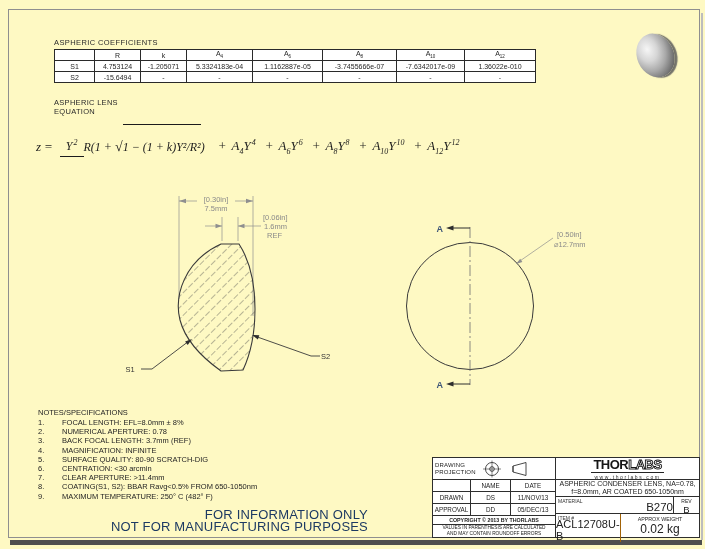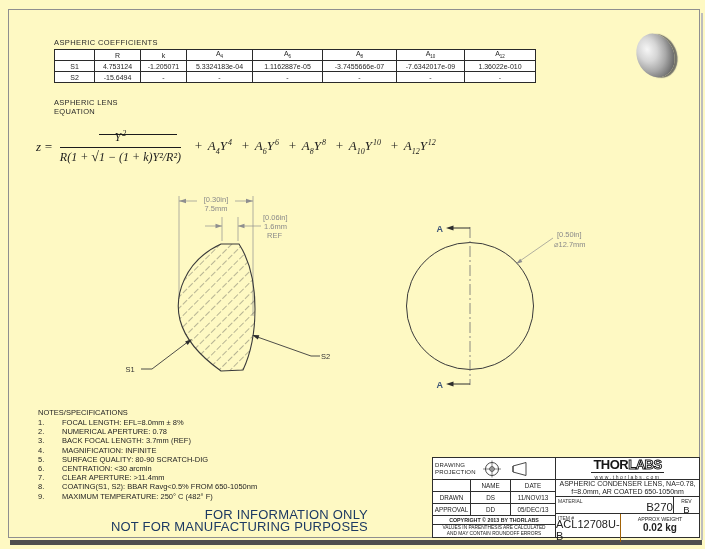--- a/index.html
+++ b/index.html
@@ -16,21 +16,21 @@
   .coeff td { border:1px solid #2a2a2a; text-align:center; height:11px; padding:0 1px; line-height:1; white-space:nowrap; overflow:hidden; }
   .coeff sub { font-size:4.5px; }
 
   
   .eq-label { position:absolute; left:54px; top:99px; font-size:7.5px; line-height:8.5px; letter-spacing:.3px; color:#2a2a2a; }
   .equation { position:absolute; left:36px; top:120px; height:54px; display:flex; align-items:center;
               font-family:"Liberation Serif",serif; font-style:italic; font-size:13px; color:#1c1c1c; white-space:nowrap; }
   .equation sup { font-size:8px; margin-left:1px; }
   .equation sub { font-size:8px; }
   .eq-op { margin:0 3px; }
-  .frac { display:inline-flex; flex-direction:column; text-align:center; margin:0 4px; }
+  .frac { display:inline-flex; flex-direction:row; text-align:center; margin:0 4px; }
   .frac-num { border-bottom:1px solid #1c1c1c; padding:0 6px 2px; font-size:12px; }
   .frac-den { padding-top:1px; font-size:12px; }
   .sqrt-sign { font-style:normal; font-size:14px; }
   .radicand { border-top:1px solid #1c1c1c; padding-top:15px; }
   .term { margin-left:6px; }
   .term .eq-op { margin-right:5px; }
 
   
   svg.lens-svg { position:absolute; left:108px; top:183px; }
   svg.front-svg { position:absolute; left:388px; top:203px; }
@@ -77,21 +77,21 @@
   .cell-label { position:absolute; left:2px; top:1px; font-size:5px; color:#333; }
   .mat-value { font-size:11.5px; margin-top:3px; }
   .rev-cell { width:25px; display:flex; flex-direction:column; align-items:center; }
   .rev-label { font-size:5px; margin-top:1px; }
   .rev-value { font-size:9.5px; }
   .item-row { flex:1; display:flex; }
   .item-cell { flex:1; border-right:1px solid #a16207; position:relative; display:flex; align-items:center; justify-content:flex-end; }
   .item-value { font-size:11px; margin-top:4px; }
   .weight-cell { width:78px; display:flex; flex-direction:column; align-items:center; }
   .weight-label { font-size:5.3px; margin-top:1.5px; }
-  .weight-value { font-size:10px; margin-top:.5px;font-weight:bold; }
+  .weight-value { font-size:12px; margin-top:.5px; }
 </style>
 </head>
 <body>
 
 <div id="page">
   <div class="frame"></div>
   <div class="shadow-bottom"></div>
   <div class="shadow-right"></div>
 
   <div class="coeff-title">ASPHERIC COEFFICIENTS</div>

